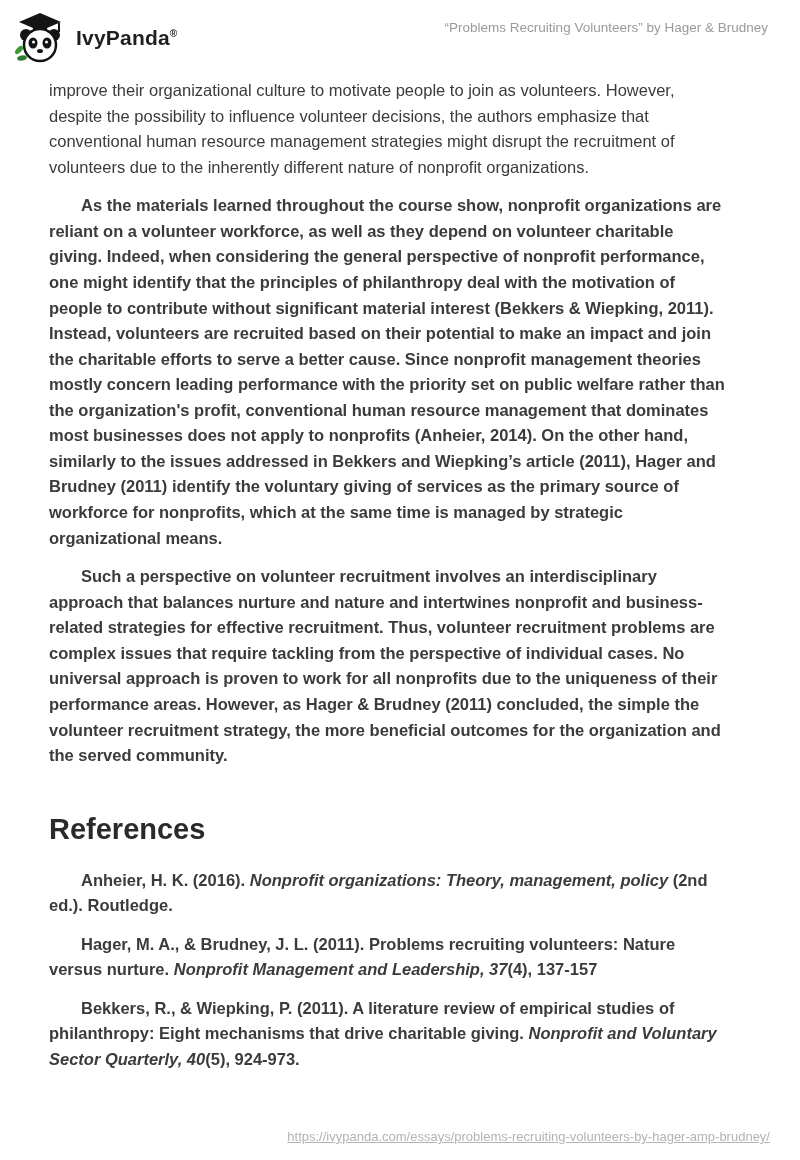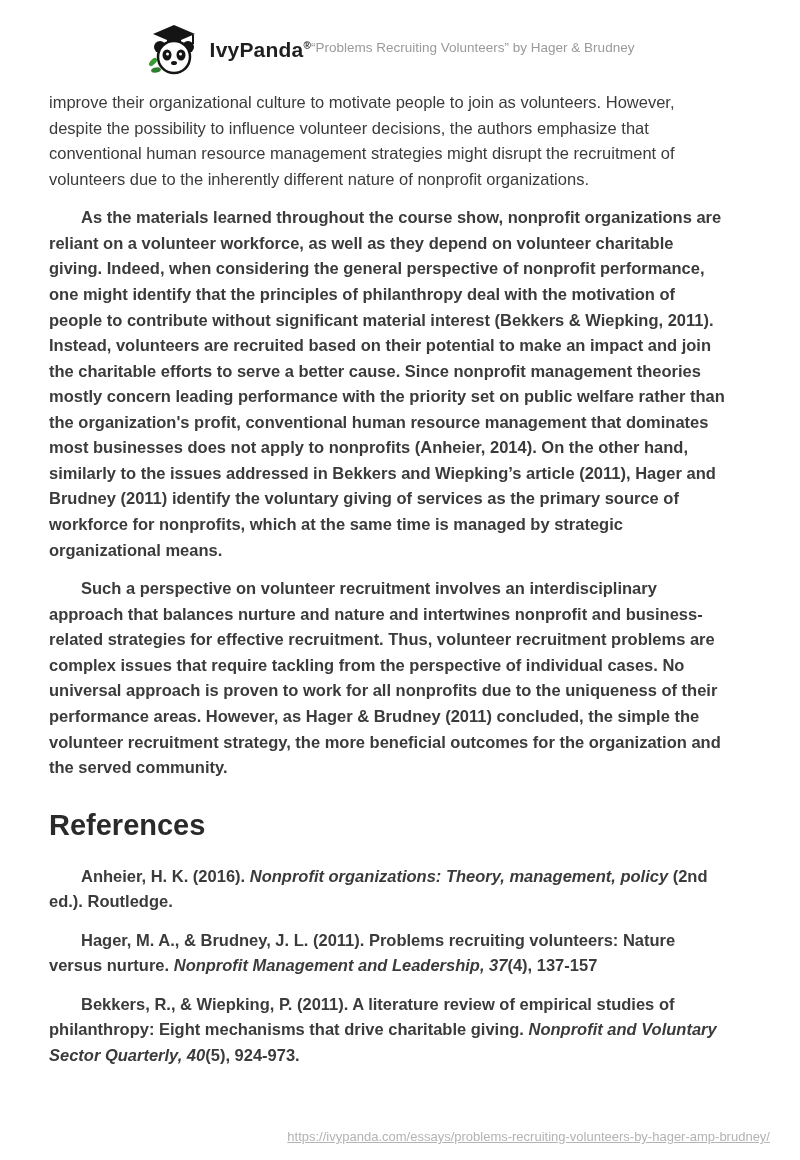--- a/index.html
+++ b/index.html
@@ -14,23 +14,23 @@
     overflow: hidden;
   }
   .page {
     width: 800px;
     height: 1160px;
     position: relative;
   }
   
   .header {
     display: flex;
-    justify-content: center;
+    justify-content: space-between;
     align-items: flex-start;
-    padding: 24px 32px 6px 14px;
+    padding: 12px 32px 6px 14px;
   }
   .brand {
     display: flex;
     align-items: center;
     gap: 10px;
   }
   .logo {
     width: 52px;
     height: 52px;
     display: inline-block;
@@ -41,21 +41,21 @@
     font-weight: bold;
     color: #1f1f1f;
     letter-spacing: 0.2px;
   }
   .brand-text sup {
     font-size: 10px;
     font-weight: bold;
     vertical-align: super;
   }
   .doc-title {
-    margin-top: 16px;
+    margin-top: 8px;
     font-size: 13.5px;
     color: #9a9a9a;
     text-align: right;
   }
   
   .content {
     padding: 8px 75px 0 49px;
   }
   .content p {
     font-size: 16.5px;
@@ -65,21 +65,21 @@
     text-align: left;
   }
   .content p.indent {
     text-indent: 32px;
     font-weight: bold;
   }
   h1.references {
     font-size: 29px;
     font-weight: bold;
     color: #2a2a2a;
-    margin: 28px 0 22px 0;
+    margin: 44px 0 22px 0;
   }
   .ref em {
     font-style: italic;
   }
   
   .footer-url {
     position: absolute;
     right: 30px;
     bottom: 16px;
     font-size: 13px;

